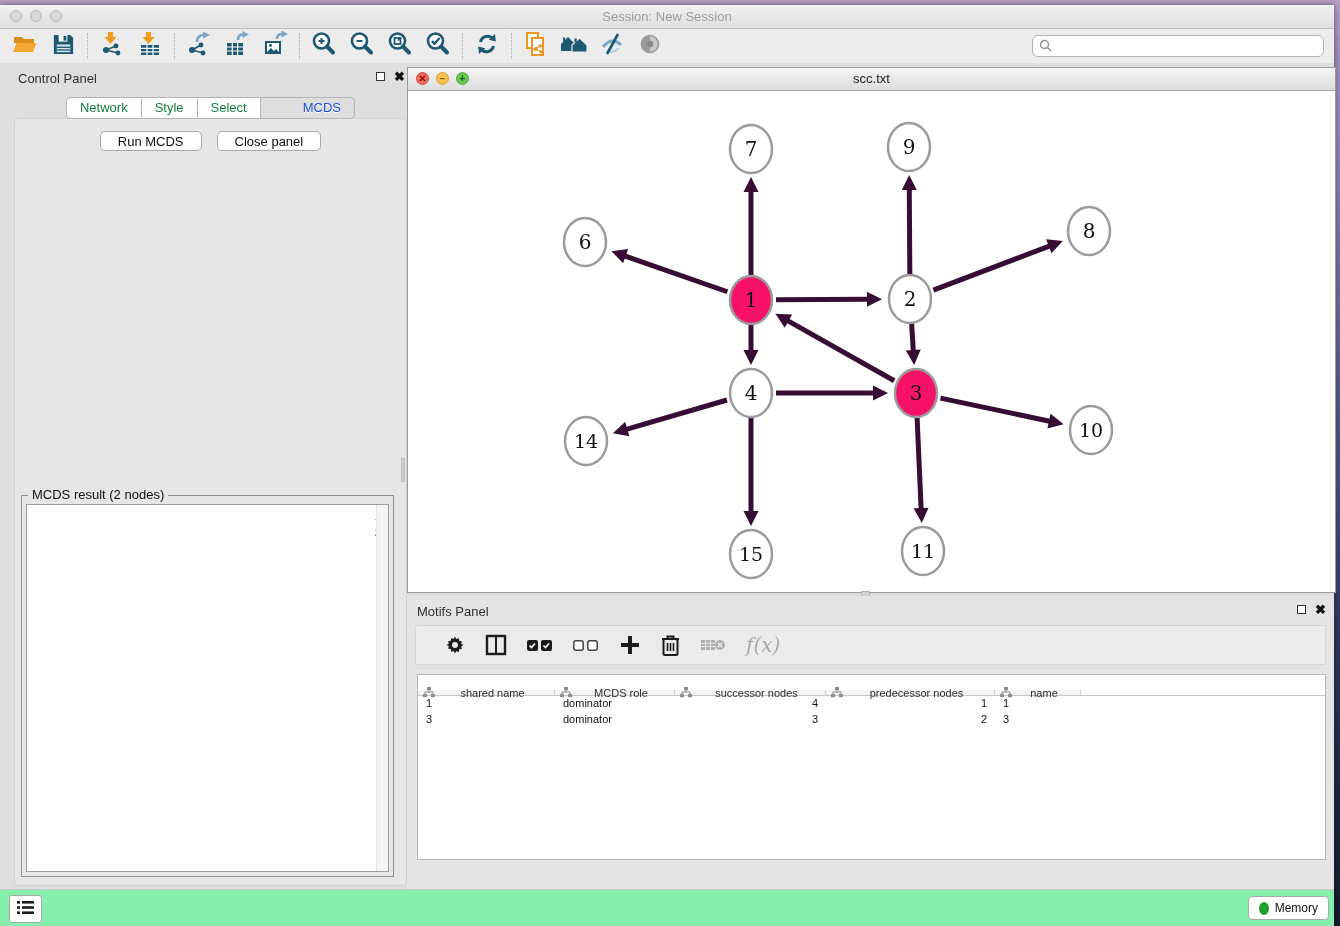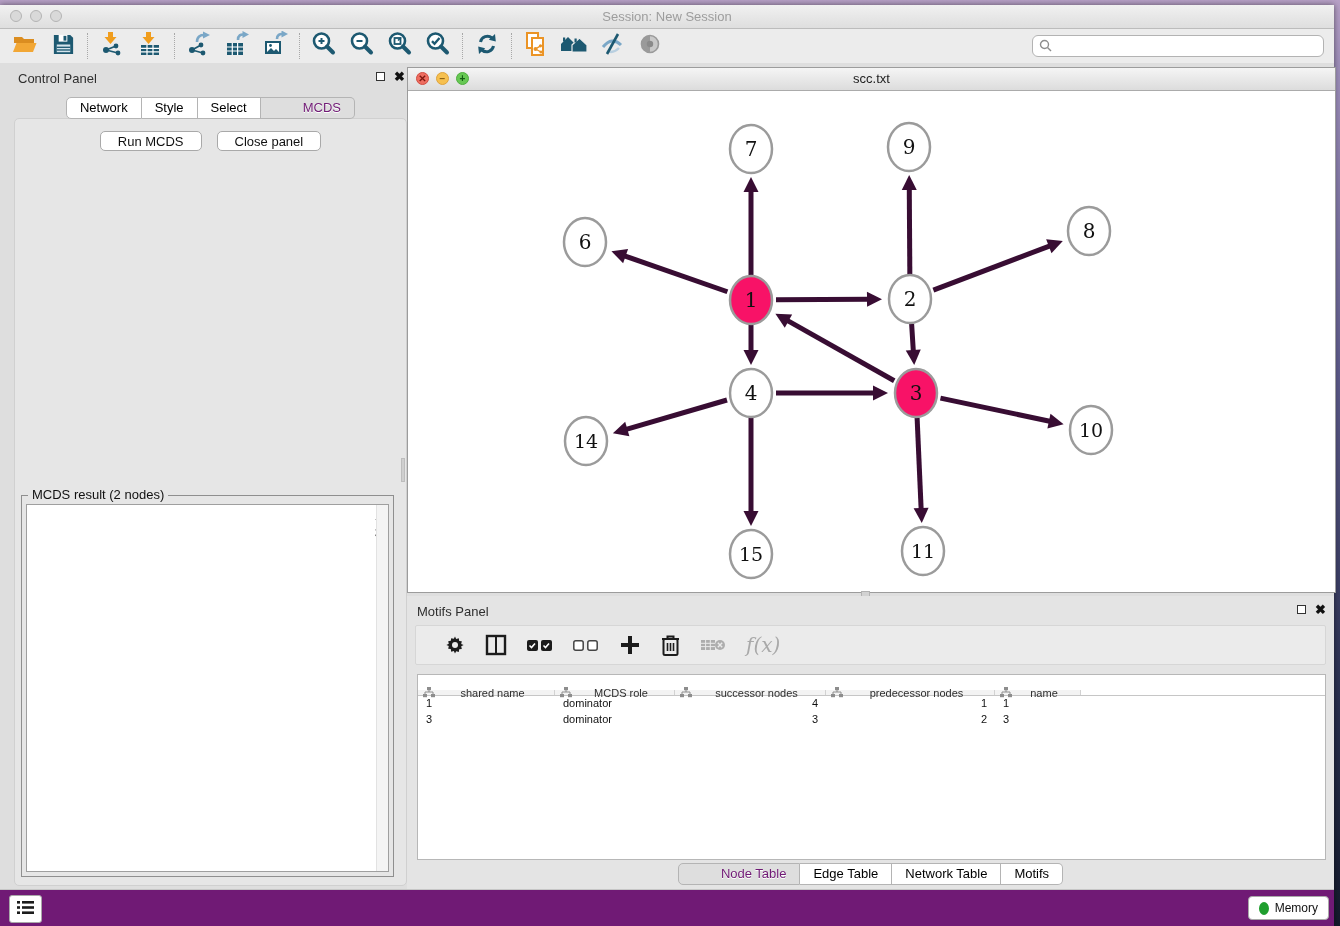--- a/index.html
+++ b/index.html
@@ -20,24 +20,24 @@
   .search-wrap input{width:258px;height:20px;border:1px solid #b3b3b3;border-radius:6px;padding:0 8px 0 24px;font-size:12px;background:#fff;outline:none;}
   .search-glass{position:absolute;left:7px;top:4px;}
   
   .main{position:absolute;top:58px;left:0;right:0;bottom:36px;background:#dedede;}
   
   .cpanel{position:absolute;left:0;top:0;width:405px;bottom:0;margin-left:8px;}
   .panel-head{position:relative;height:26px;padding:8px 10px 0;font-size:13px;color:#2e2e2e;box-sizing:border-box;}
   .ph-icons{position:absolute;right:8px;top:8px;display:flex;gap:9px;align-items:center;}
   .float-ico{width:9px;height:9px;border:1.6px solid #333;display:inline-block;box-sizing:border-box;background:#fff;}
   .close-ico{font-size:13px;font-weight:bold;color:#111;line-height:11px;}
-  .tab{background:#fff;border:1px solid #b4b4b4;border-left:none;padding:2px 13px 3px;font-size:13px;color:#000000;white-space:nowrap;}
+  .tab{background:#fff;border:1px solid #b4b4b4;border-left:none;padding:2px 13px 3px;font-size:13px;color:#15803d;white-space:nowrap;}
   .tab:first-child{border-left:1px solid #b4b4b4;border-radius:5px 0 0 5px;}
   .tab:last-child{border-radius:0 5px 5px 0;}
-  .tab.selected{background:#dedede;color:#701a75;text-shadow:0 1px 0 #fff;padding-left:42px;}
+  .tab.selected{background:#dedede;color:#1d4ed8;text-shadow:0 1px 0 #fff;padding-left:42px;}
   .cp-tabs{position:absolute;top:34px;left:0;width:100%;display:flex;justify-content:center;z-index:2;}
   .cp-body{position:absolute;top:55px;left:6px;right:6px;bottom:4px;background:#e6e6e6;border:1px solid #d0d0d0;border-radius:5px;}
   .opt-label{margin-top:20px;text-align:center;font-size:13px;color:#111;}
   .selectbox{position:relative;margin:7px auto 0;width:306px;height:20px;background:#fff;border:1px solid #a9a9a9;border-radius:4px;font-size:13px;color:#111;line-height:20px;padding-left:10px;box-sizing:border-box;}
   .sel-arrows{position:absolute;right:7px;top:3px;display:flex;flex-direction:column;gap:2px;}
   .sel-arrows i{width:0;height:0;border-left:4px solid transparent;border-right:4px solid transparent;display:block;}
   .sel-up{border-bottom:5px solid #666;}
   .sel-dn{border-top:5px solid #666;}
   .btn-row{margin-top:12px;display:flex;justify-content:center;gap:15px;}
   .mac-btn{height:20px;background:#fff;border:1px solid #a9a9a9;border-radius:5px;font-size:13px;color:#111;padding:0 17px;line-height:19px;}
@@ -65,21 +65,21 @@
   .tpi{display:flex;align-items:center;justify-content:center;height:28px;}
   .fx-ico{font-family:"DejaVu Serif",serif;font-style:italic;font-size:20px;color:#a9a9a9;}
   .tp-table{position:absolute;left:10px;right:8px;top:78px;bottom:30px;background:#fff;border:1px solid #b7b7b7;overflow:hidden;}
   .thead{display:flex;height:20px;border-bottom:1px solid #c6c6c6;}
   .th{display:flex;align-items:center;background:#f3f3f3;border-right:1px solid #d2d2d2;font-size:11px;color:#2e2e2e;box-sizing:border-box;padding-left:5px;margin-top:15px;}
   .th span{flex:1;text-align:center;padding-right:4px;}
   .tr{display:flex;height:16px;}
   .td{font-size:11px;color:#111;box-sizing:border-box;padding:1px 8px 0;overflow:hidden;white-space:nowrap;}
   .tp-tabs{position:absolute;bottom:5px;left:0;right:0;display:flex;justify-content:center;}
   
-  .statusbar{position:absolute;left:0;right:0;bottom:0;height:36px;background:#701a75;border-top:1px solid #c6c6c6;}
+  .statusbar{position:absolute;left:0;right:0;bottom:0;height:36px;background:#86efac;border-top:1px solid #c6c6c6;}
   .task-btn{position:absolute;left:9px;top:5px;width:31px;height:26px;background:#fff;border:1px solid #a9a9a9;border-radius:3px;display:flex;align-items:center;justify-content:center;}
   .mem-btn{position:absolute;right:5px;top:6px;height:24px;background:#fff;border:1px solid #a9a9a9;border-radius:4px;display:flex;align-items:center;gap:6px;padding:0 10px;font-size:12px;color:#111;box-sizing:border-box;}
   .mem-dot{width:10px;height:13px;border-radius:50%;background:#1f9e2e;}
 </style>
 </head>
 <body>
 
 <div class="screen">
 <div class="app">
 
@@ -463,26 +463,20 @@
               </div>
               <div class="tr">
                 <div class="td" style="width: 137px; text-align: left;">3</div>
                 <div class="td" style="width: 120px; text-align: left;">dominator</div>
                 <div class="td" style="width: 151px; text-align: right;">3</div>
                 <div class="td" style="width: 169px; text-align: right;">2</div>
                 <div class="td" style="width: 86px; text-align: left;">3</div>
               </div>
             </div>
       </div>
-      <div class="tp-tabs">
-        <span class="tab selected">Node Table</span>
-        <span class="tab">Edge Table</span>
-        <span class="tab">Network Table</span>
-        <span class="tab">Motifs</span>
-      </div>
     </div>
   </div>
 
   <div class="statusbar">
     <div class="task-btn">
       <span><svg width="17" height="15" viewBox="0 0 17 15">
               <g fill="#1c1c1c">
                 <rect x="0" y="1" width="3" height="2.6"></rect>
                 <rect x="5" y="1" width="12" height="2.6"></rect>
                 <rect x="0" y="6.2" width="3" height="2.6"></rect>

